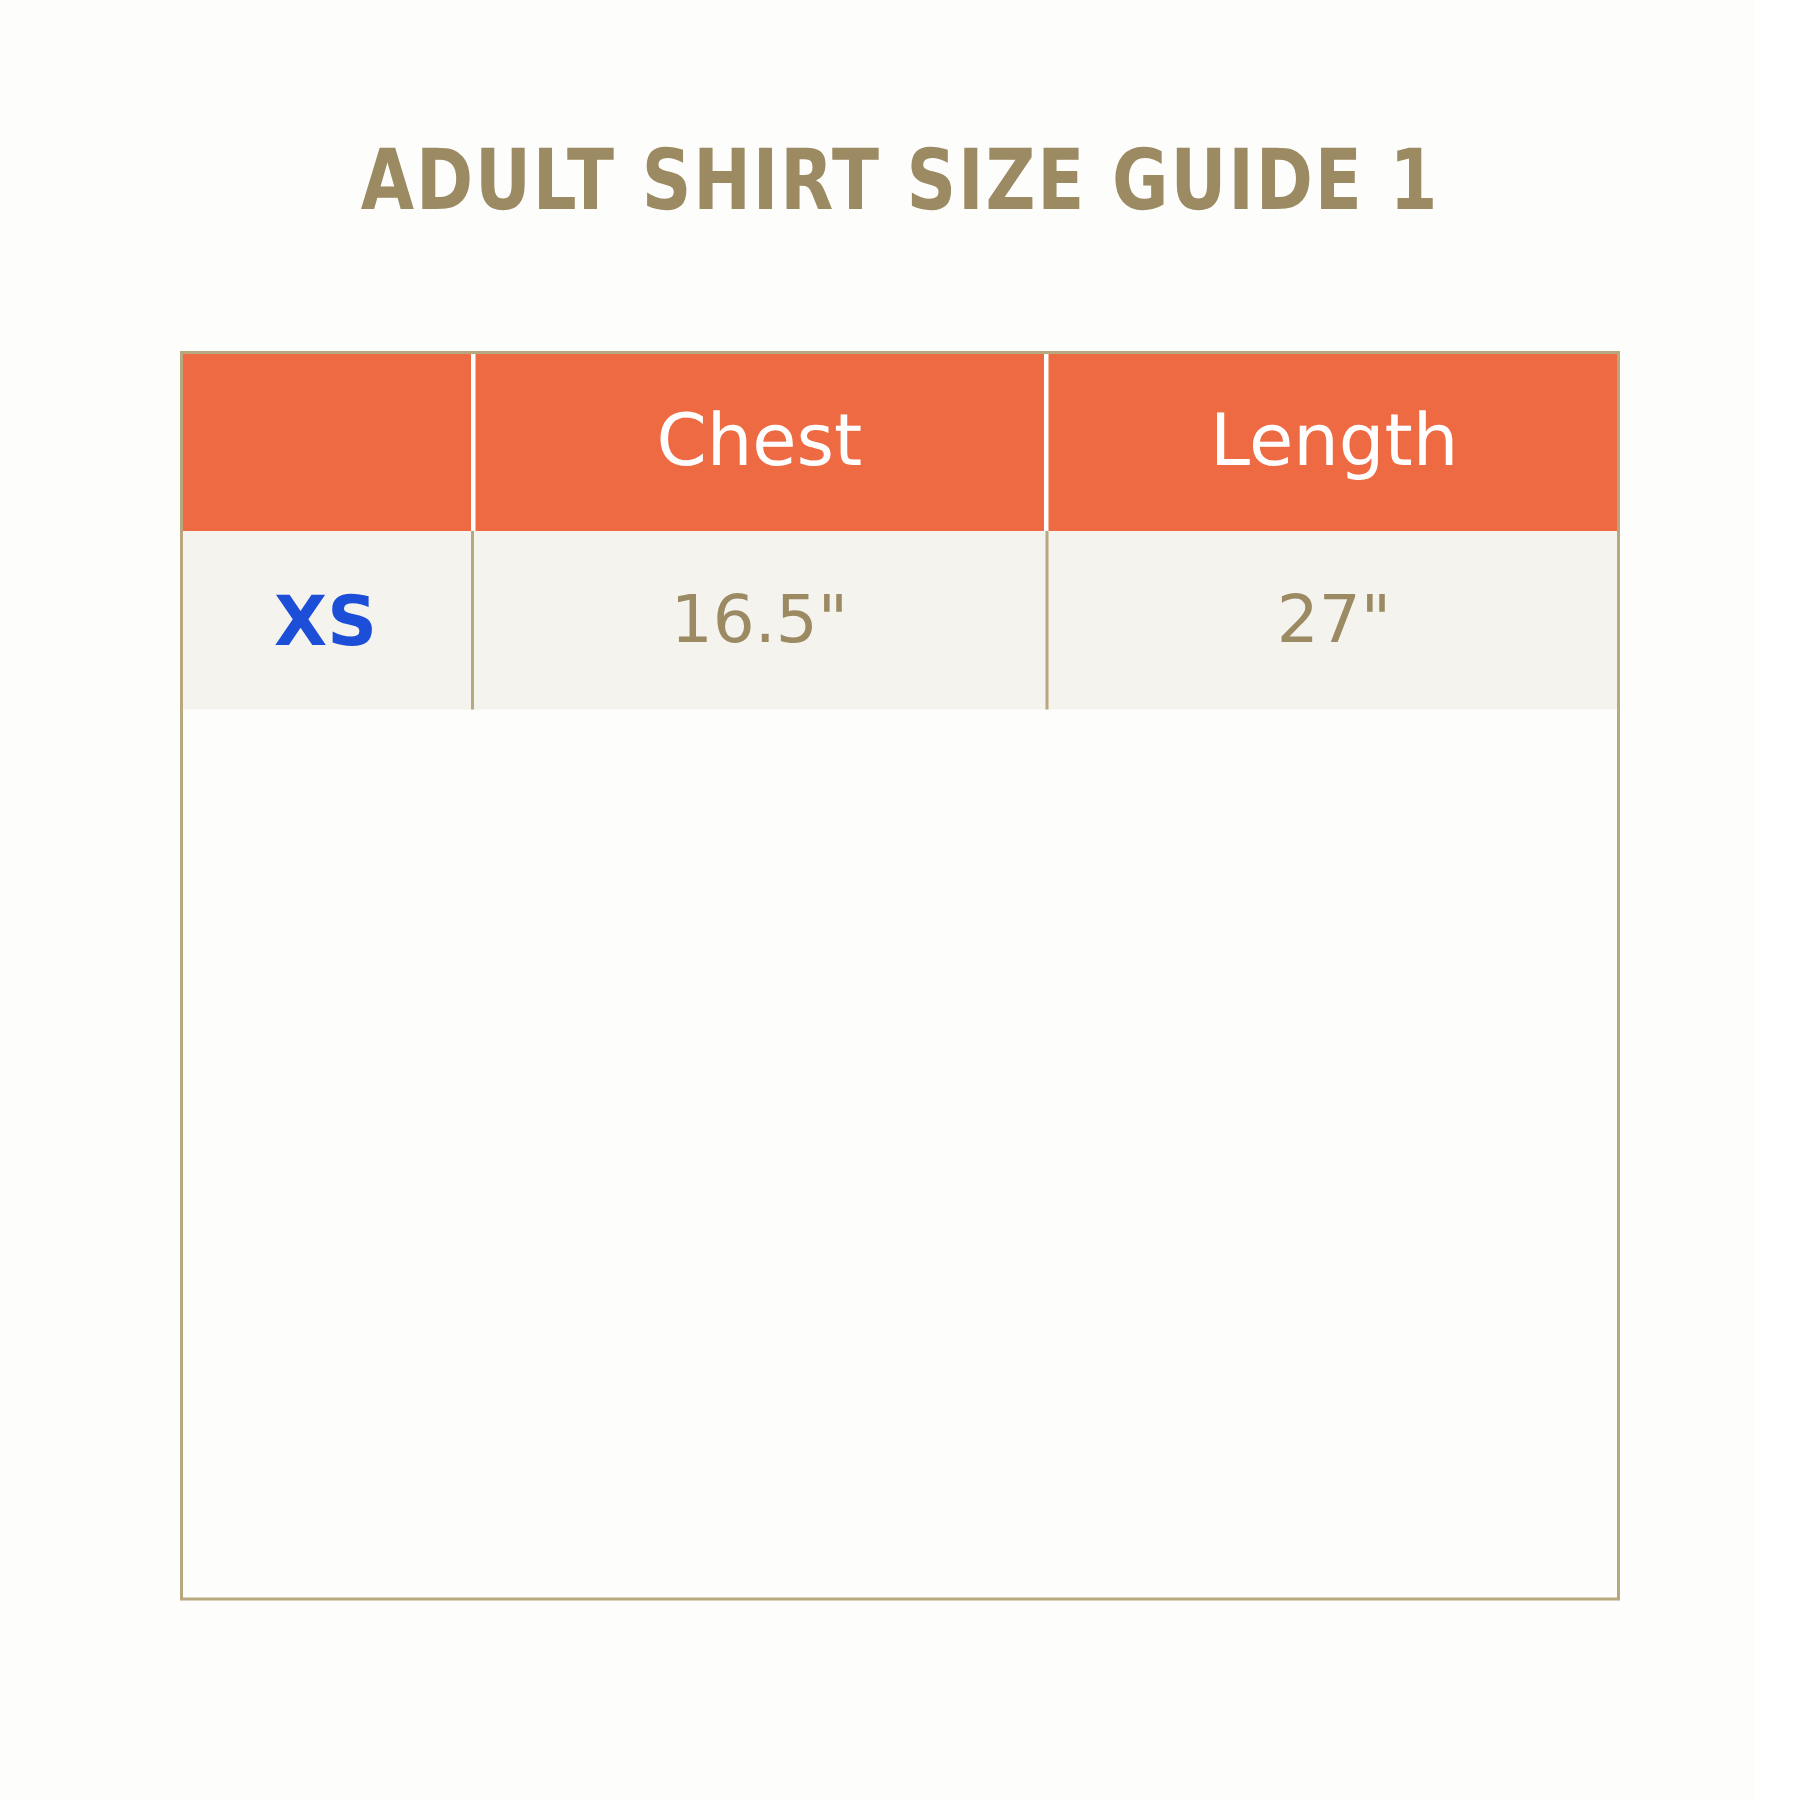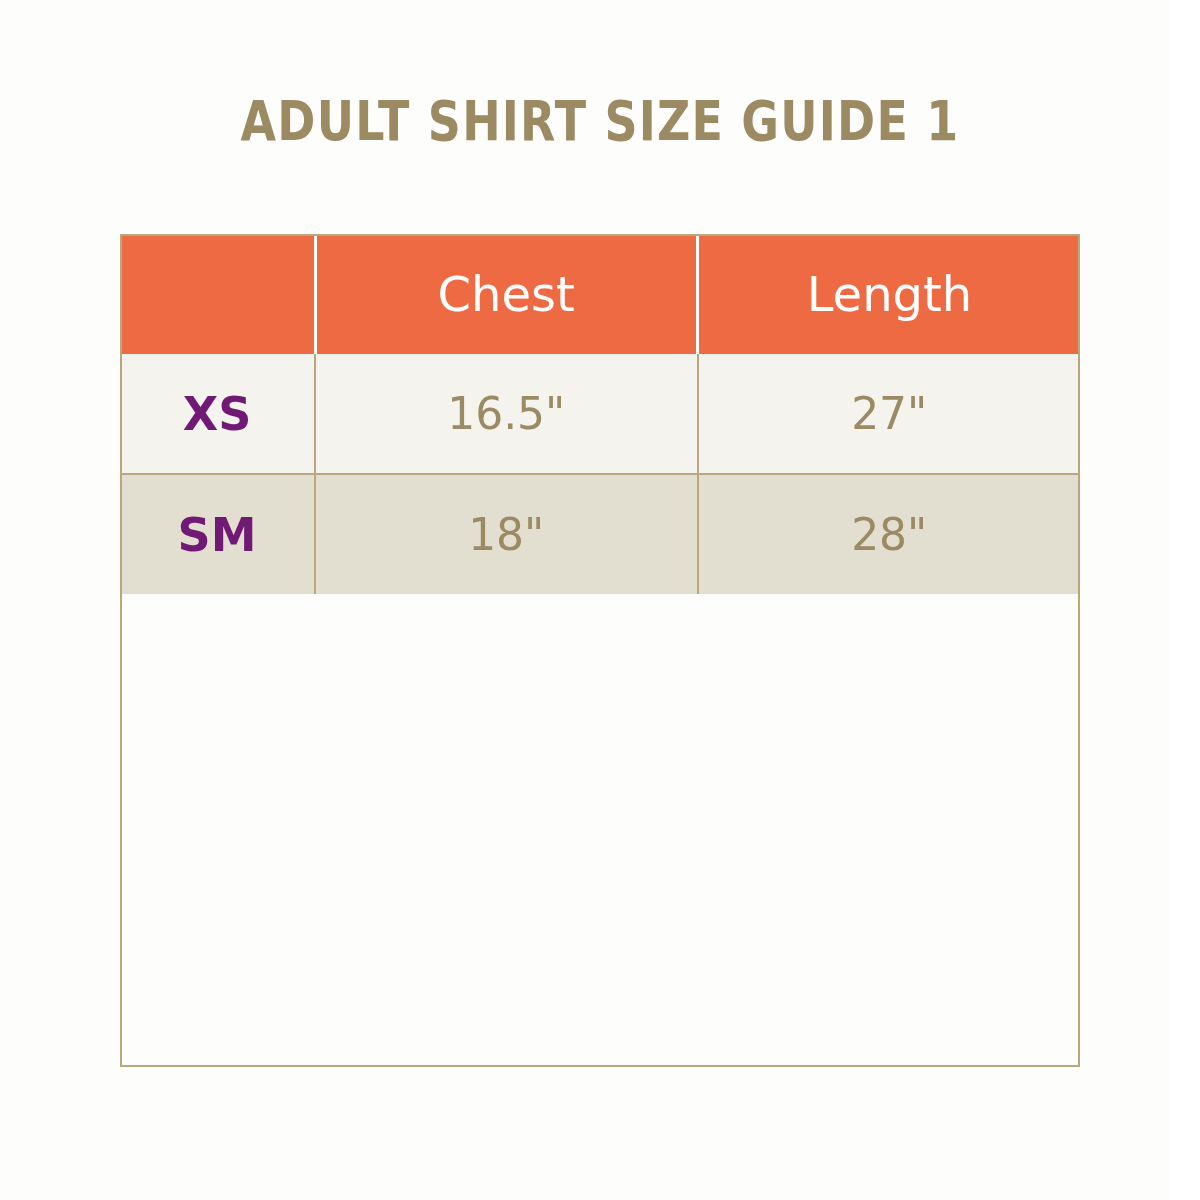--- a/index.html
+++ b/index.html
@@ -76,21 +76,21 @@
     font-family: "DejaVu Sans", sans-serif;
     color: #9b8a62;
     border-bottom: 2px solid #b8a87e;
   }
   tbody tr:last-child td {
     border-bottom: none;
   }
   tbody td.size-cell {
     font-weight: bold;
     font-size: 46px;
-    color: #701a75;
+    color: #1d4ed8;
     border-right: 2px solid #b8a87e;
   }
   tbody td.val-cell.sep {
     border-left: 2px solid #b8a87e;
   }
   tbody tr.odd td { background: #f5f3ee; }
   tbody tr.even td { background: #e3dfd0; }
 
   .table-outline {
     position: absolute;
@@ -123,24 +123,19 @@
           <th class="divider">Chest</th>
           <th class="divider">Length</th>
         </tr>
       </thead>
       <tbody>
         <tr class="odd">
           <td class="size-cell">XS</td>
           <td class="val-cell">16.5"</td>
           <td class="val-cell sep">27"</td>
         </tr>
-        <tr class="even">
-          <td class="size-cell">SM</td>
-          <td class="val-cell">18"</td>
-          <td class="val-cell sep">28"</td>
-        </tr>
       </tbody>
     </table>
   </div>
 
   <div class="table-outline"></div>
 
 </div>
 
 </body></html>

